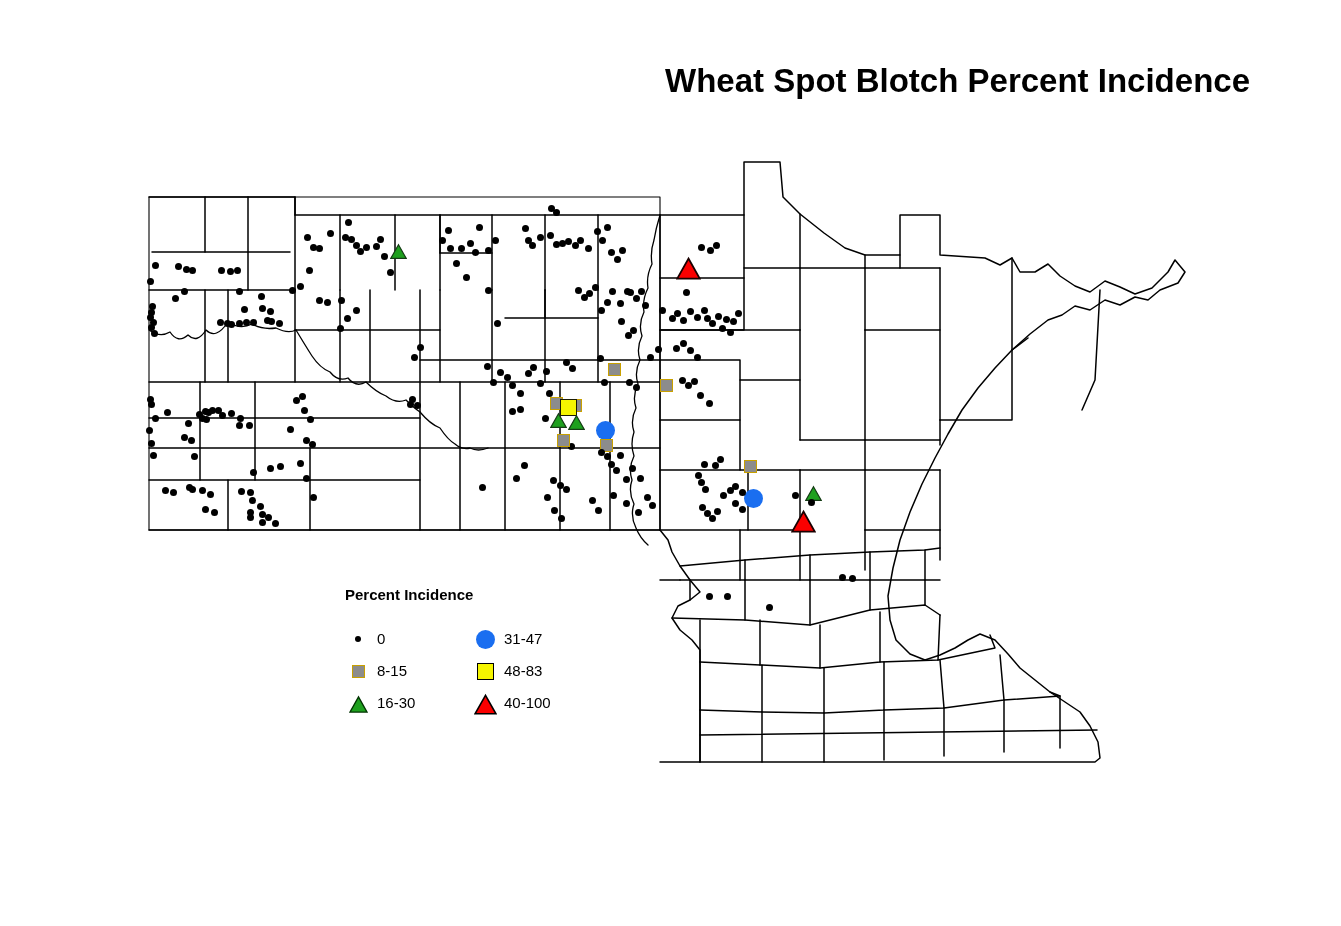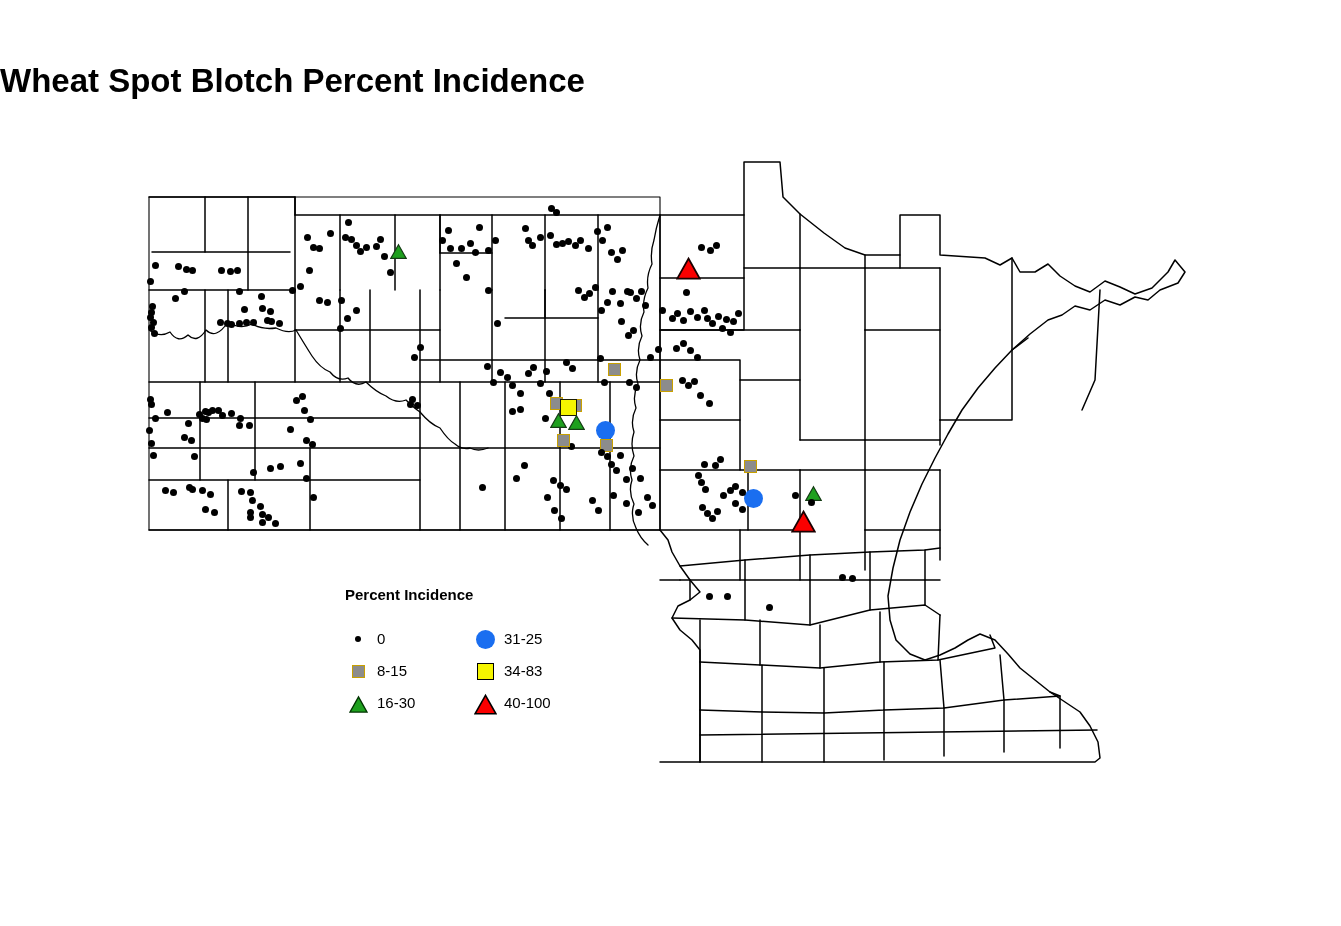--- a/index.html
+++ b/index.html
@@ -20,21 +20,21 @@
     left: 0; top: 0;
     width: 1341px;
     height: 926px;
     background: #ffffff;
   }
   .title {
     position: absolute;
     left: 0;
     top: 62px;
     width: 1250px;
-    text-align: left;
+    text-align: right;
     font-size: 33px;
     font-weight: bold;
     color: #000000;
     letter-spacing: 0px;
     white-space: nowrap;
   }
   .subtitle {
     position: absolute;
     left: 0;
     top: 131px;
@@ -590,27 +590,27 @@
               </svg></div>
           </div>
           <div class="legend-lbl">16-30</div>
         </div>
       </div>
     <div class="legend-col right">
         <div class="legend-row">
           <div class="legend-sym">
             <div class="sym-circle" style="width: 19px; height: 19px; background: rgb(26, 110, 240); left: 3.5px; top: 3.5px;"></div>
           </div>
-          <div class="legend-lbl">31-25</div>
+          <div class="legend-lbl">31-47</div>
         </div>
         <div class="legend-row">
           <div class="legend-sym">
             <div class="sym-square" style="width: 17px; height: 17px; background: rgb(245, 245, 0); border: 1.5px solid rgb(0, 0, 0); box-sizing: border-box; left: 4.5px; top: 4.5px;"></div>
           </div>
-          <div class="legend-lbl">34-83</div>
+          <div class="legend-lbl">48-83</div>
         </div>
         <div class="legend-row">
           <div class="legend-sym">
             <div class="sym-tri" style="width: 23px; height: 23px; left: 1.5px; top: 2.5px;"><svg width="23" height="23" viewBox="0 0 20 20">
                 <polygon points="10,2 19,18 1,18" fill="#fa0000" stroke="#000000" stroke-width="1.4"></polygon>
               </svg></div>
           </div>
           <div class="legend-lbl">40-100</div>
         </div>
       </div>

